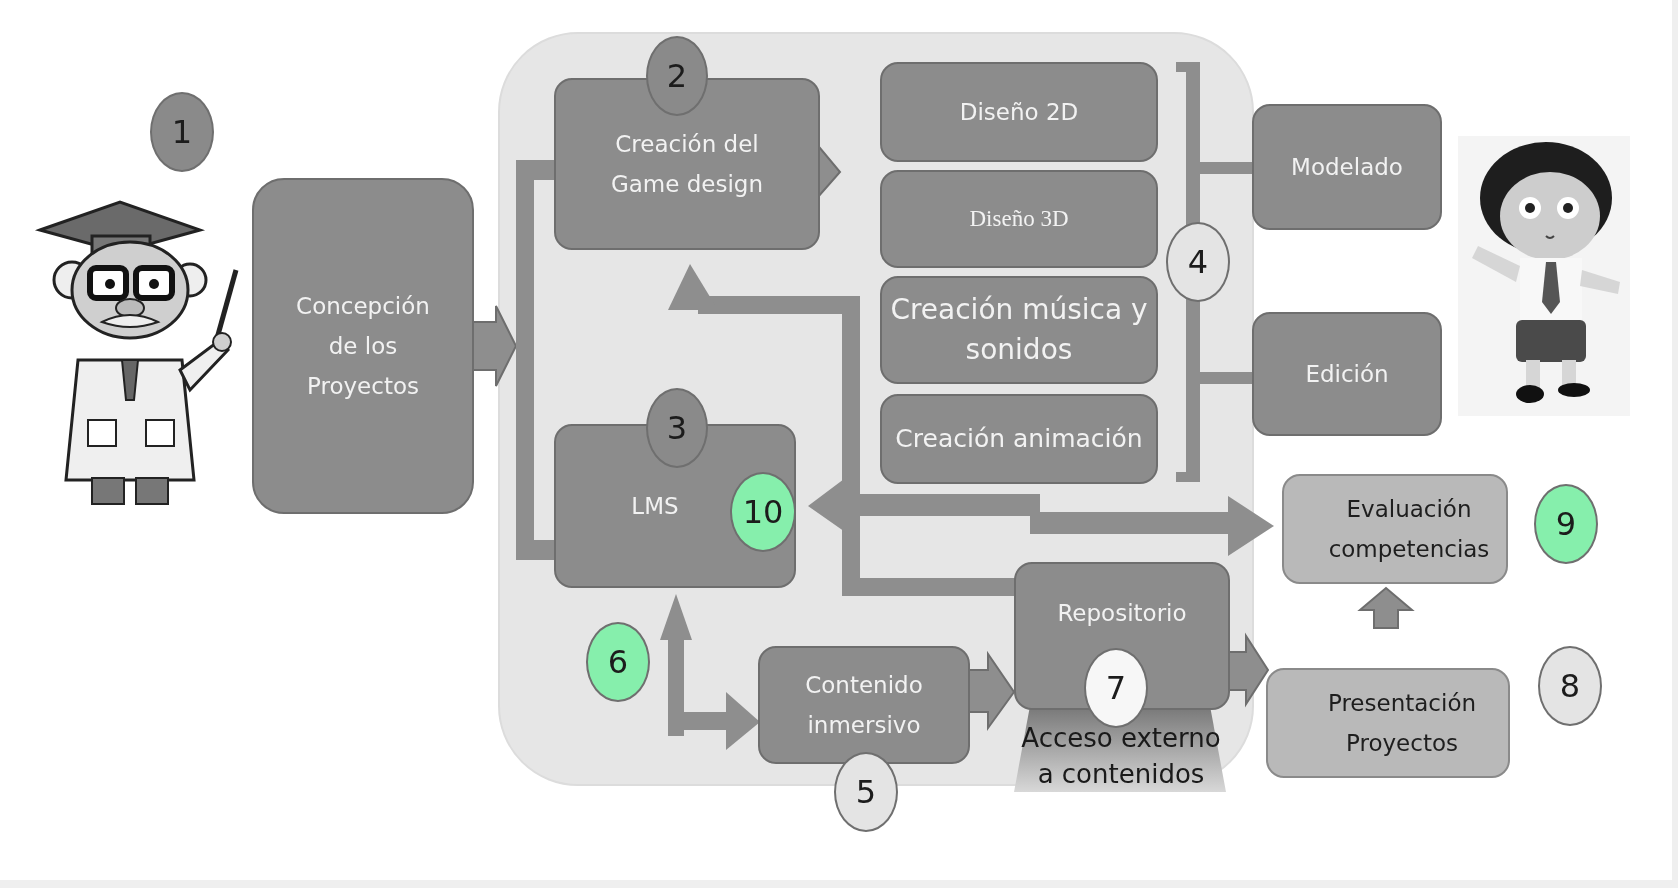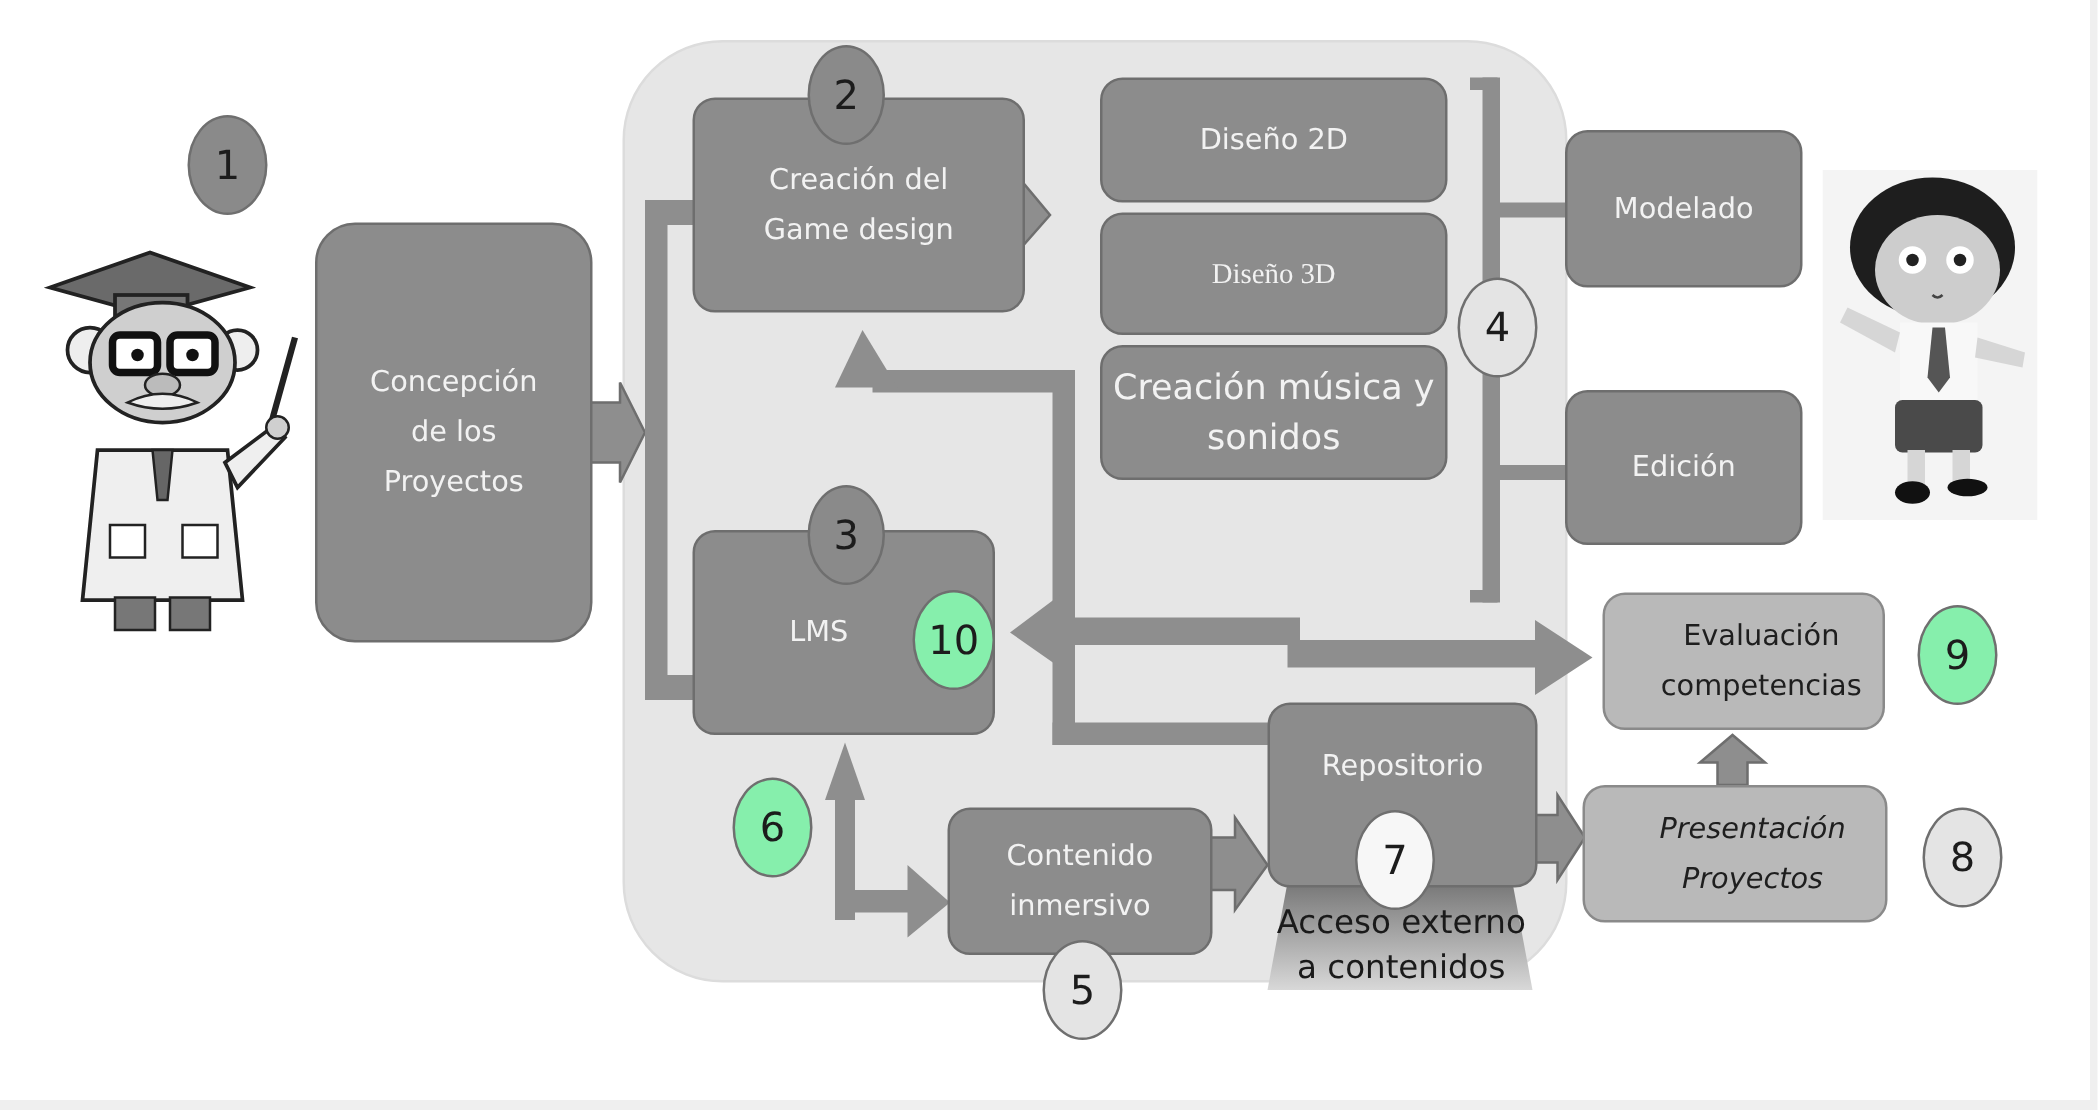--- a/index.html
+++ b/index.html
@@ -147,20 +147,23 @@
   <div class="box" style="left:880px;top:62px;width:278px;height:100px;">
     <span class="t">Diseño 2D</span>
   </div>
   <div class="box" style="left:880px;top:170px;width:278px;height:98px;font-family:Liberation Serif, serif;">
     <span class="t">Diseño 3D</span>
   </div>
   <div class="box" style="left:880px;top:276px;width:278px;height:108px;font-size:28px;">
     <span class="t">Creación música y
 sonidos</span>
   </div>
+  <div class="box" style="left:880px;top:394px;width:278px;height:90px;font-size:25px;">
+    <span class="t">Creación animación</span>
+  </div>
 
   <div class="box" style="left:1252px;top:104px;width:190px;height:126px;">
     <span class="t">Modelado</span>
   </div>
   <div class="box" style="left:1252px;top:312px;width:190px;height:124px;">
     <span class="t">Edición</span>
   </div>
 
   <div class="box" style="left:758px;top:646px;width:212px;height:118px;align-items:center;">
     <span class="t">Contenido
@@ -168,21 +171,21 @@
   </div>
 
   <div class="box" style="left:1014px;top:562px;width:216px;height:148px;">
     <span class="t" style="margin-top:-46px;">Repositorio</span>
   </div>
 
   <div class="box light" style="left:1282px;top:474px;width:226px;height:110px;">
     <span class="t">Evaluación
 competencias</span>
   </div>
-  <div class="box light" style="left:1266px;top:628px;width:244px;height:110px;font-style:italic;">
+  <div class="box light" style="left:1266px;top:668px;width:244px;height:110px;">
     <span class="t">Presentación
 Proyectos</span>
   </div>
 
   <div class="caption" style="left:1018px;top:720px;width:206px;">Acceso externo
 a contenidos</div>
 
   <div class="badge dark" style="left:150px;top:92px;width:64px;height:80px;">1</div>
   <div class="badge dark" style="left:646px;top:36px;width:62px;height:80px;">2</div>
   <div class="badge dark" style="left:646px;top:388px;width:62px;height:80px;">3</div>

